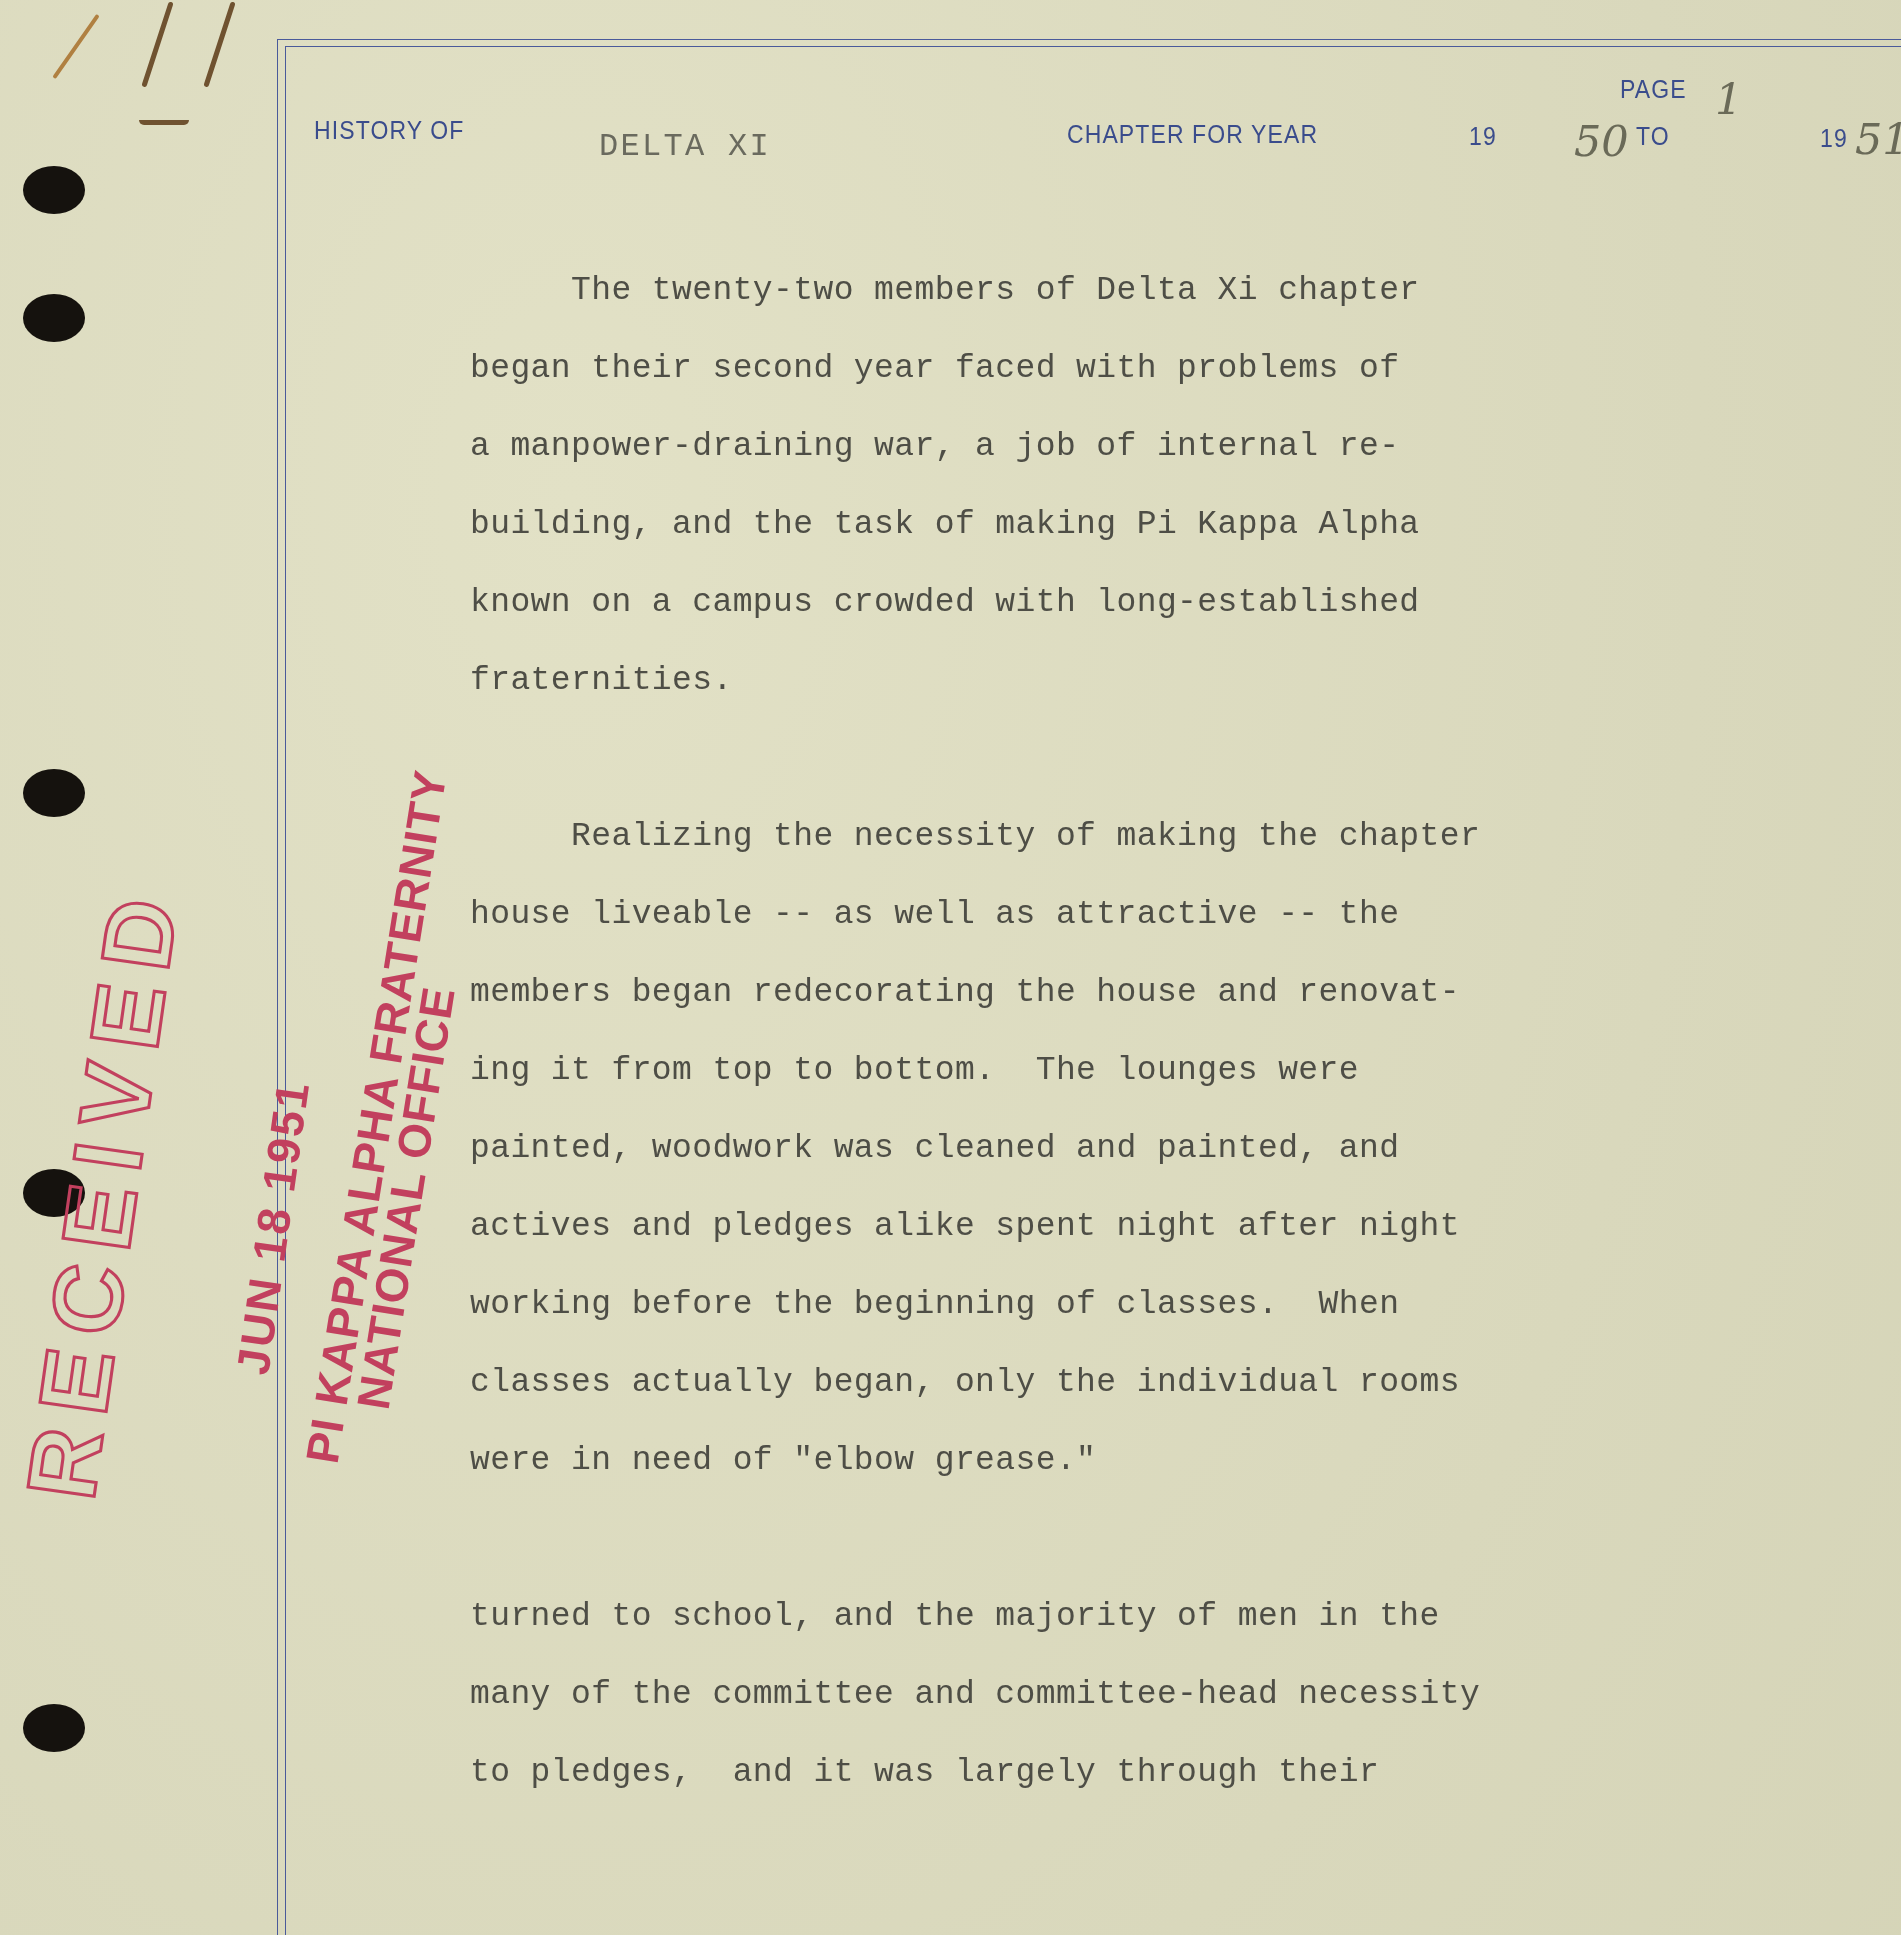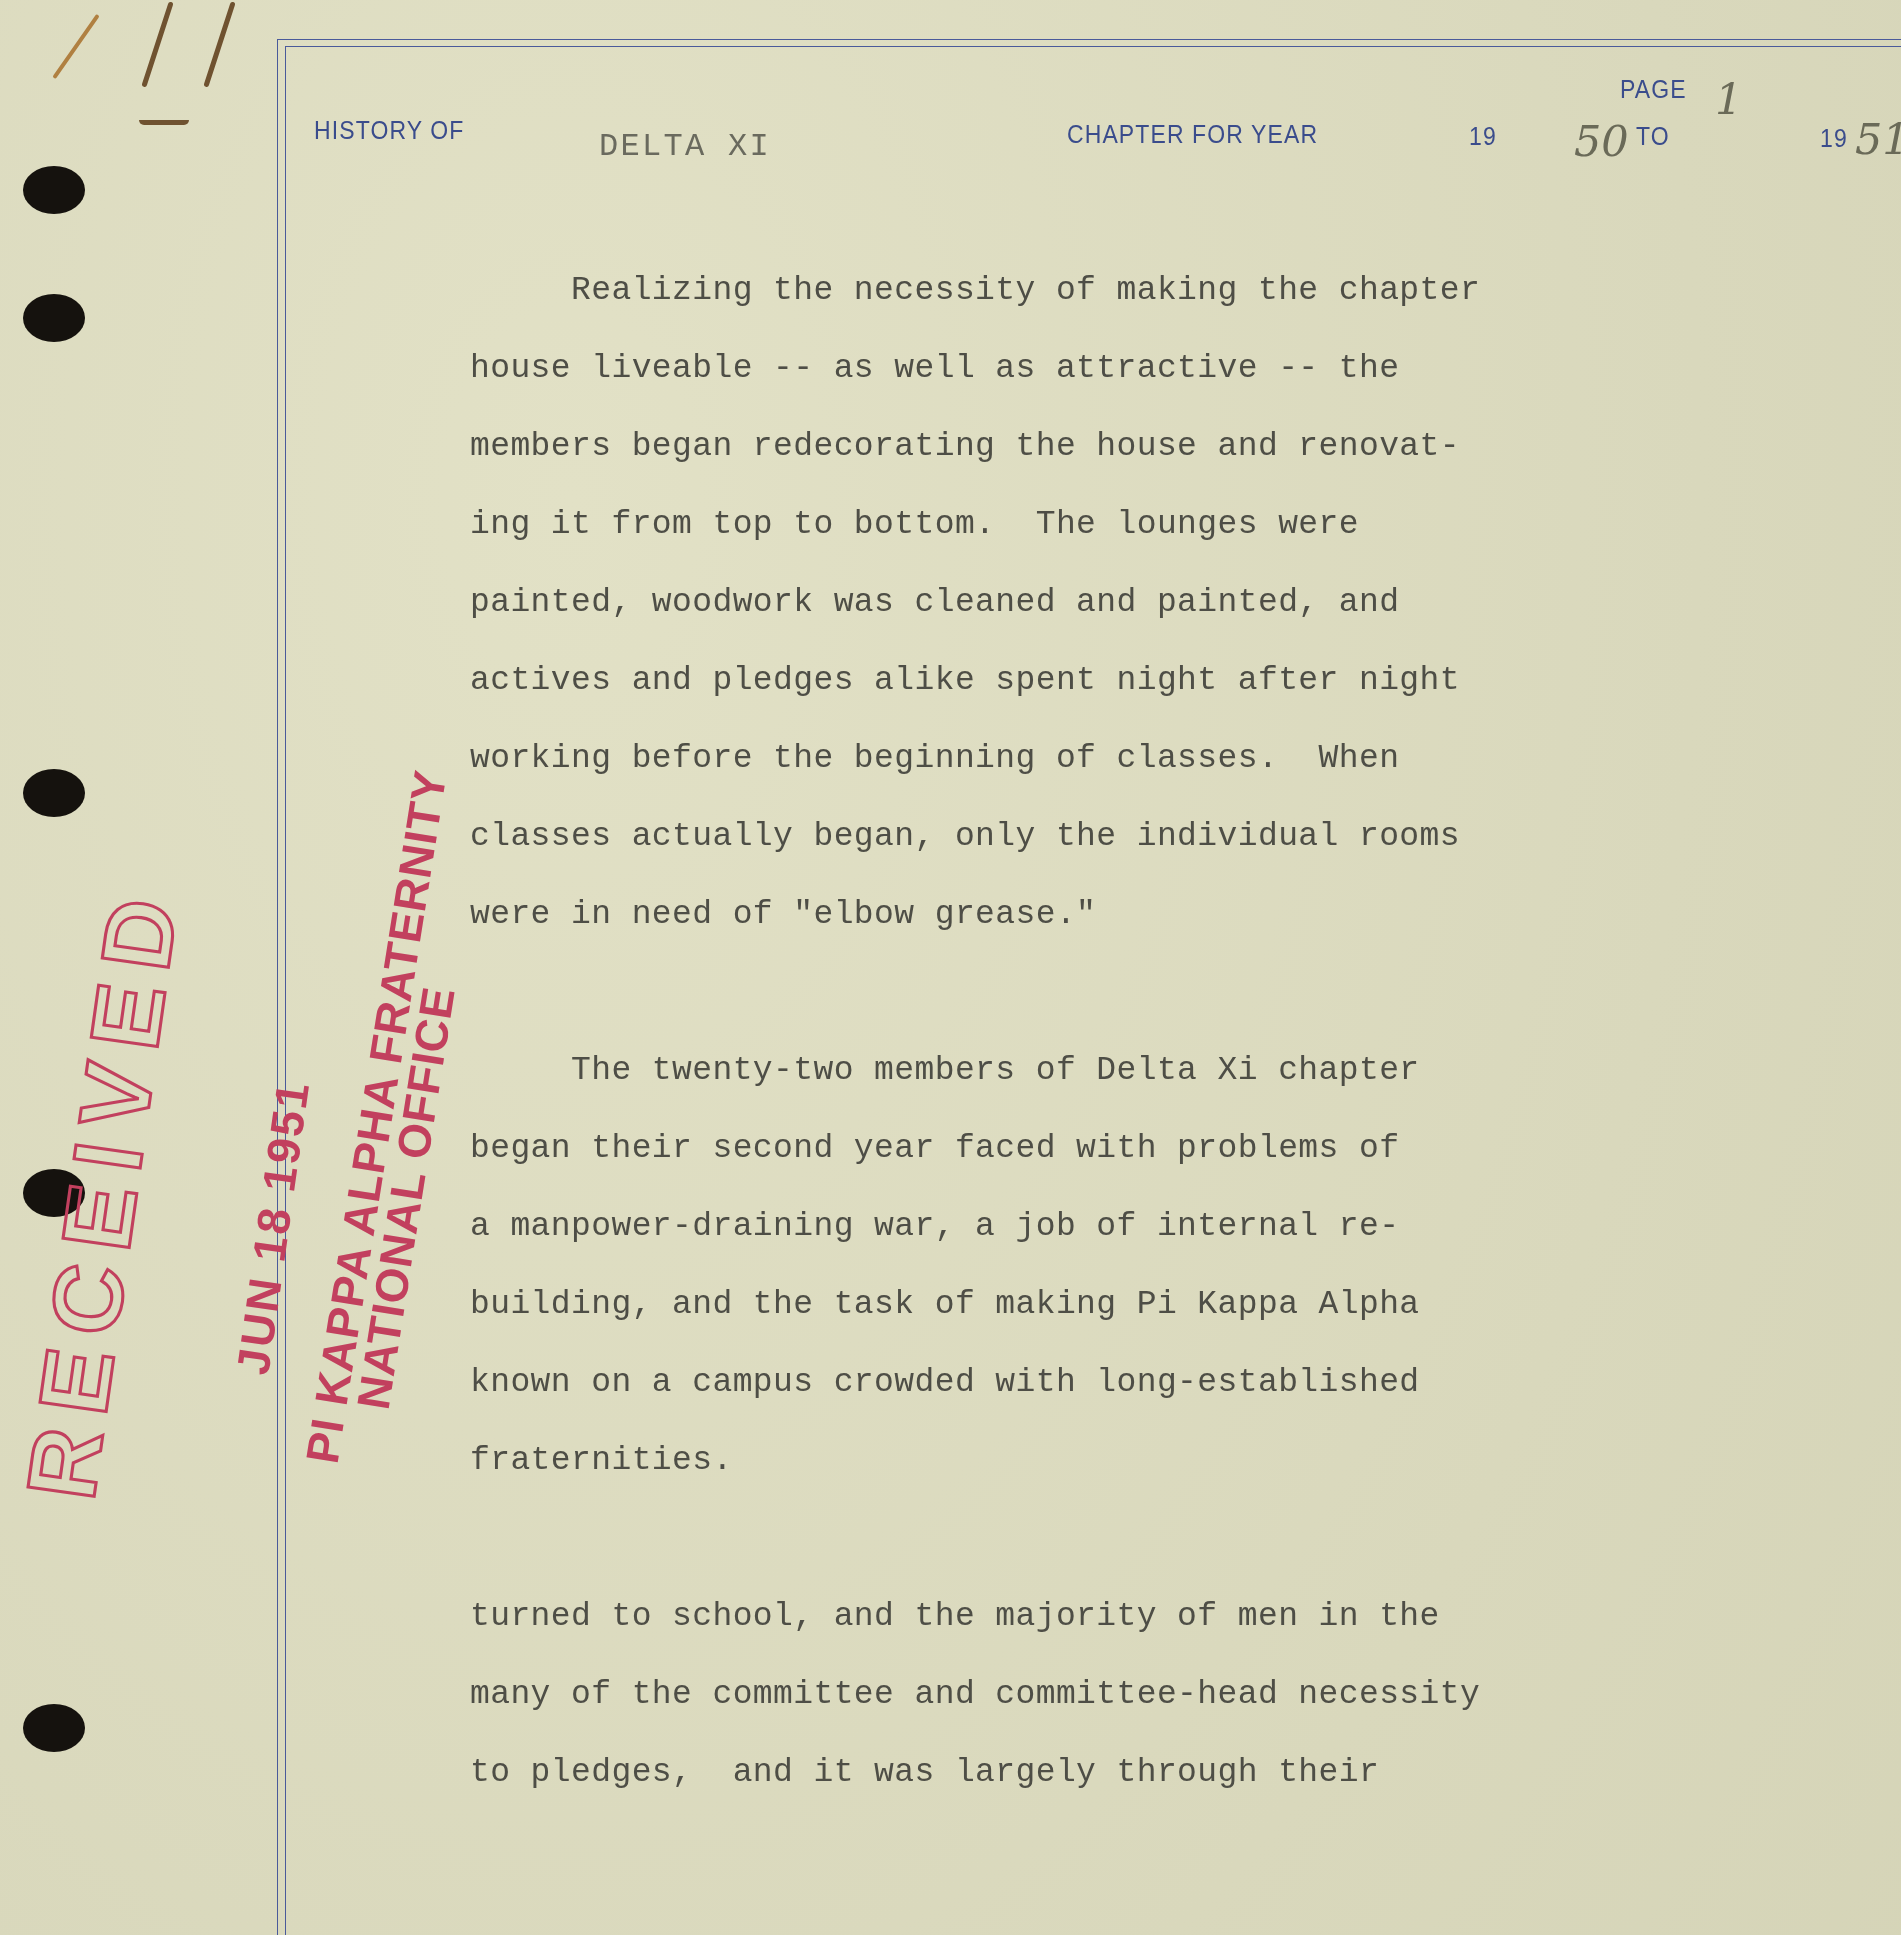--- a/index.html
+++ b/index.html
@@ -55,37 +55,37 @@
 <div class="hdr" style="left:1469px;top:122px;">19</div>
 <div class="hand" style="left:1574px;top:116px;">50</div>
 <div class="hdr" style="left:1636px;top:122px;">TO</div>
 <div class="hdr" style="left:1820px;top:124px;">19</div>
 <div class="hand" style="left:1855px;top:114px;">51</div>
 <div class="hdr" style="left:1620px;top:75px;">PAGE</div>
 <div class="hand" style="left:1715px;top:74px;">1</div>
 
 <div class="body typed">
   <div class="para">
+    <span class="line">     The twenty-two members of Delta Xi chapter</span>
+    <span class="line">began their second year faced with problems of</span>
+    <span class="line">a manpower-draining war, a job of internal re-</span>
+    <span class="line">building, and the task of making Pi Kappa Alpha</span>
+    <span class="line">known on a campus crowded with long-established</span>
+    <span class="line">fraternities.</span>
+  </div>
+  <div class="para">
     <span class="line">     Realizing the necessity of making the chapter</span>
     <span class="line">house liveable -- as well as attractive -- the</span>
     <span class="line">members began redecorating the house and renovat-</span>
     <span class="line">ing it from top to bottom.  The lounges were</span>
     <span class="line">painted, woodwork was cleaned and painted, and</span>
     <span class="line">actives and pledges alike spent night after night</span>
     <span class="line">working before the beginning of classes.  When</span>
     <span class="line">classes actually began, only the individual rooms</span>
     <span class="line">were in need of "elbow grease."</span>
-  </div>
-  <div class="para">
-    <span class="line">     The twenty-two members of Delta Xi chapter</span>
-    <span class="line">began their second year faced with problems of</span>
-    <span class="line">a manpower-draining war, a job of internal re-</span>
-    <span class="line">building, and the task of making Pi Kappa Alpha</span>
-    <span class="line">known on a campus crowded with long-established</span>
-    <span class="line">fraternities.</span>
   </div>
   <div class="para">
     <span class="line">turned to school, and the majority of men in the</span>
     <span class="line">many of the committee and committee-head necessity</span>
     <span class="line">to pledges,  and it was largely through their</span>
     
     
   </div>
 
 </div>

